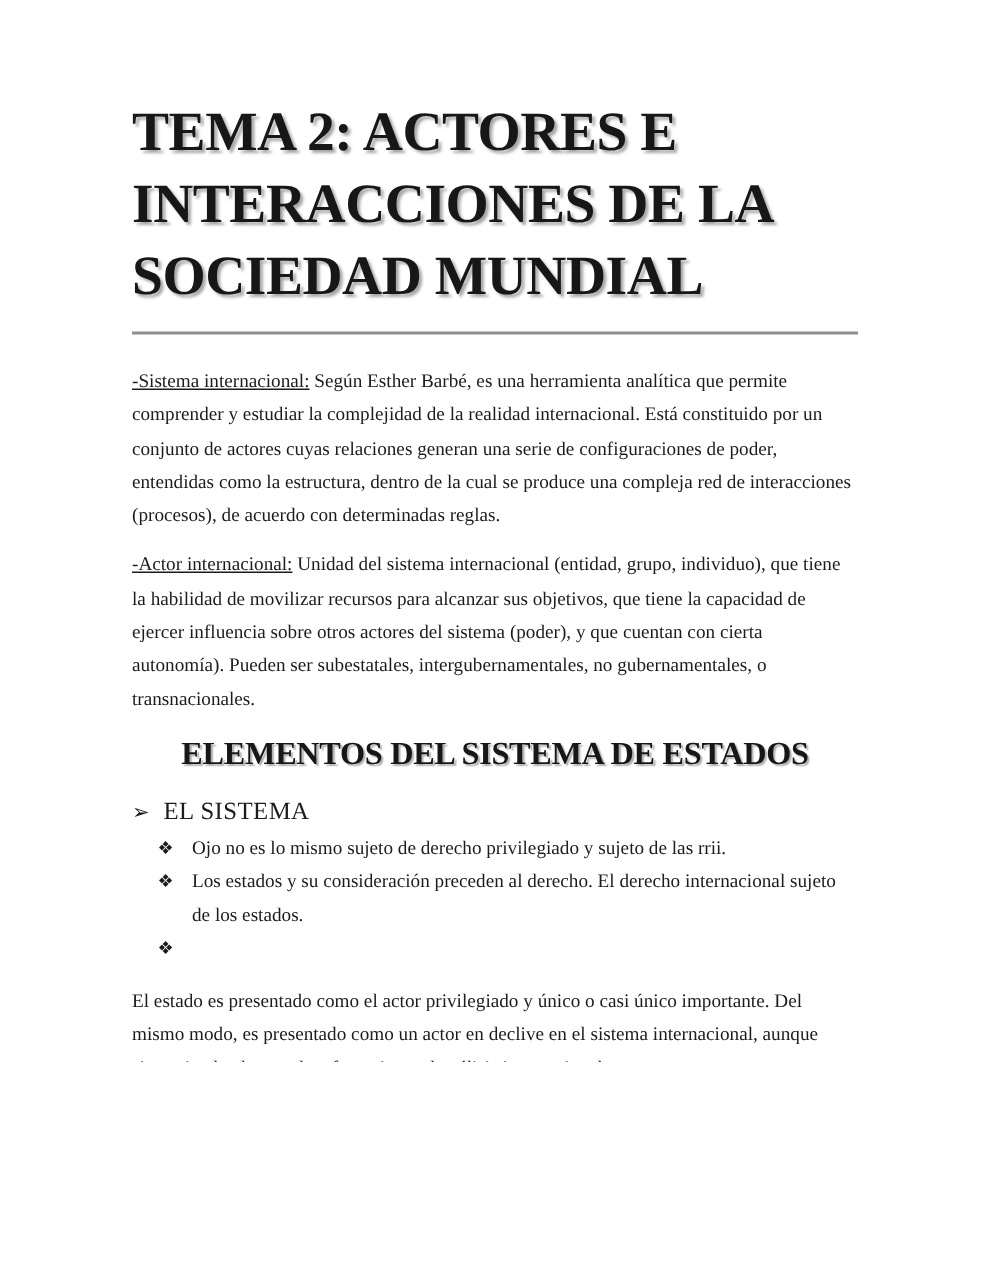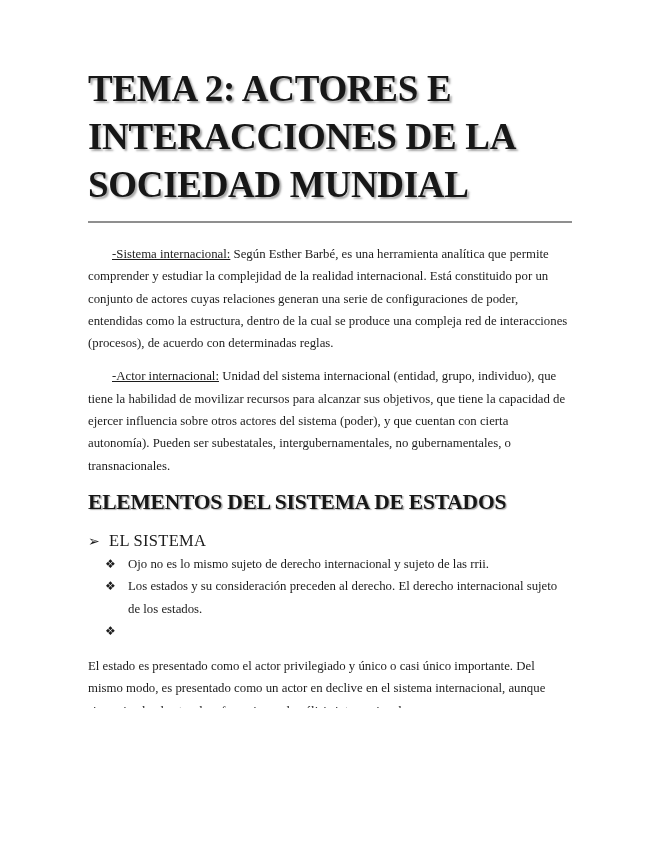--- a/index.html
+++ b/index.html
@@ -35,30 +35,30 @@
   .para {
     margin: 0;
     font-size: 12.8px;
     line-height: 22.3px;
     color: #1c1c1c;
   }
   .def-1 { margin-top: 20px; }
   .def-2 { margin-top: 11px; }
   .term {
     text-decoration: underline;
-    margin-left: 24px;
   }
   .section-heading {
     margin: 12px 0 0 0;
     font-size: 21.5px;
     line-height: 26px;
     font-weight: bold;
     color: #171717;
     letter-spacing: -0.2px;
     text-shadow: 1.4px 1.4px 1px rgba(95, 95, 95, 0.5);
+    text-align: center;
   }
   .subheading {
     margin-top: 15px;
     font-size: 16.5px;
     line-height: 21px;
     letter-spacing: 0.3px;
     display: flex;
     align-items: baseline;
   }
   .arrow-marker {
@@ -109,21 +109,21 @@
 
   <div class="subheading">
     <span class="arrow-marker">➢</span>
     <span>EL SISTEMA</span>
   </div>
 
 
   <ul class="bullet-list">
     <li>
       <span class="li-marker">❖</span>
-      <span class="li-text">Ojo no es lo mismo sujeto de derecho internacional y sujeto de las rrii.</span>
+      <span class="li-text">Ojo no es lo mismo sujeto de derecho privilegiado y sujeto de las rrii.</span>
     </li>
     <li>
       <span class="li-marker">❖</span>
       <span class="li-text">Los estados y su consideración preceden al derecho. El derecho internacional sujeto de los estados.</span>
     </li>
     <li>
       <span class="li-marker">❖</span>
       <span class="li-text"></span>
     </li>
   </ul>

